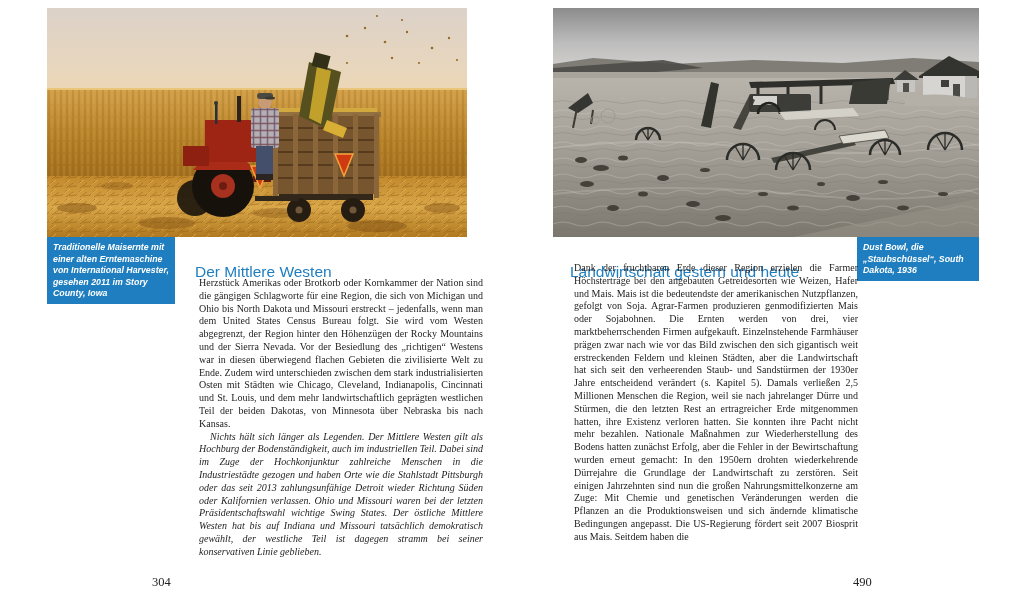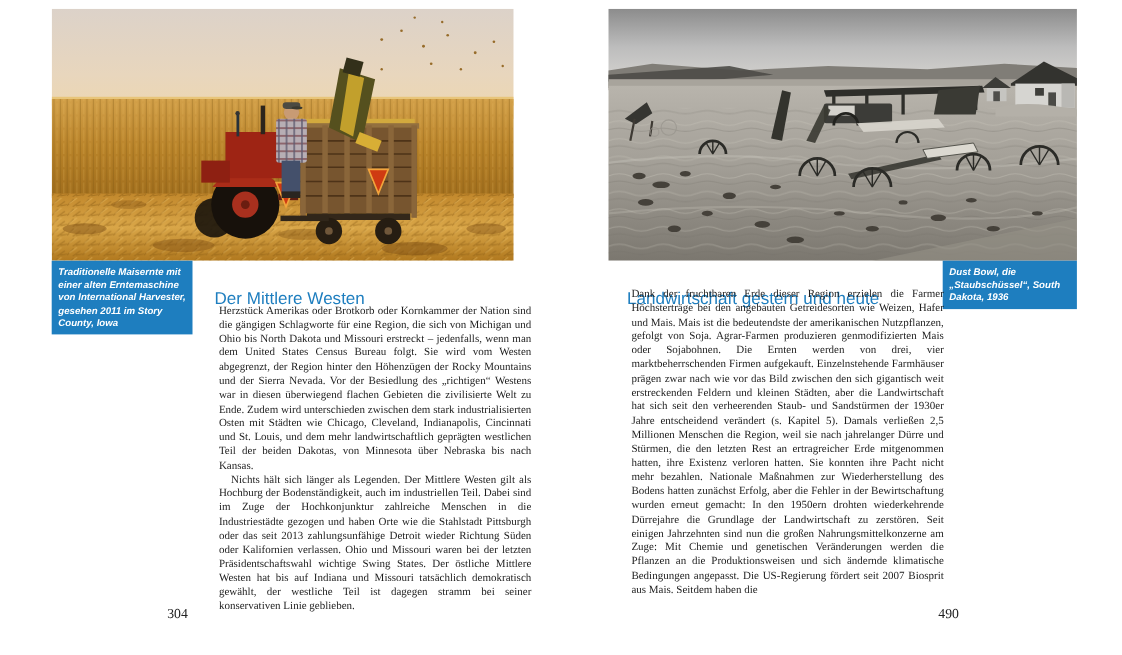--- a/index.html
+++ b/index.html
@@ -16,22 +16,22 @@
   #caption-right{left:845px;top:237px;width:136px;min-height:34px;margin-left:12px;}
   .heading{position:absolute;margin:12px;color:#1e7ebf;font-family:"Liberation Sans",sans-serif;
            font-weight:normal;font-size:15.5px;line-height:18px;letter-spacing:0;}
   #heading-left{left:183px;top:251px;width:284px;}
   #heading-right{left:558px;top:251px;width:284px;}
   .bodycol{position:absolute;width:284px;color:#1d1d1d;font-size:10px;line-height:12.8px;
            text-align:justify;hyphens:auto;margin-left:16px;-webkit-hyphens:auto;}
   #body-left{left:183px;top:277px;}
   #body-right{left:558px;top:262px;}
   .bodycol p{margin:0;}
-  .bodycol p.indent{text-indent:11px;}
-  .pagenum{position:absolute;font-size:12.5px;color:#222;font-family:"Liberation Serif",serif;}
+  .bodycol p.indent{text-indent:11px;font-style:italic;}
+  .pagenum{position:absolute;font-size:12.5px;color:#222;font-family:"Liberation Serif",serif;margin-top:24px;}
   #pagenum-left{left:152px;top:551px;}
   #pagenum-right{left:853px;top:551px;}
 </style>
 </head>
 <body>
 
 <div class="spread">
 
   <section>
 

